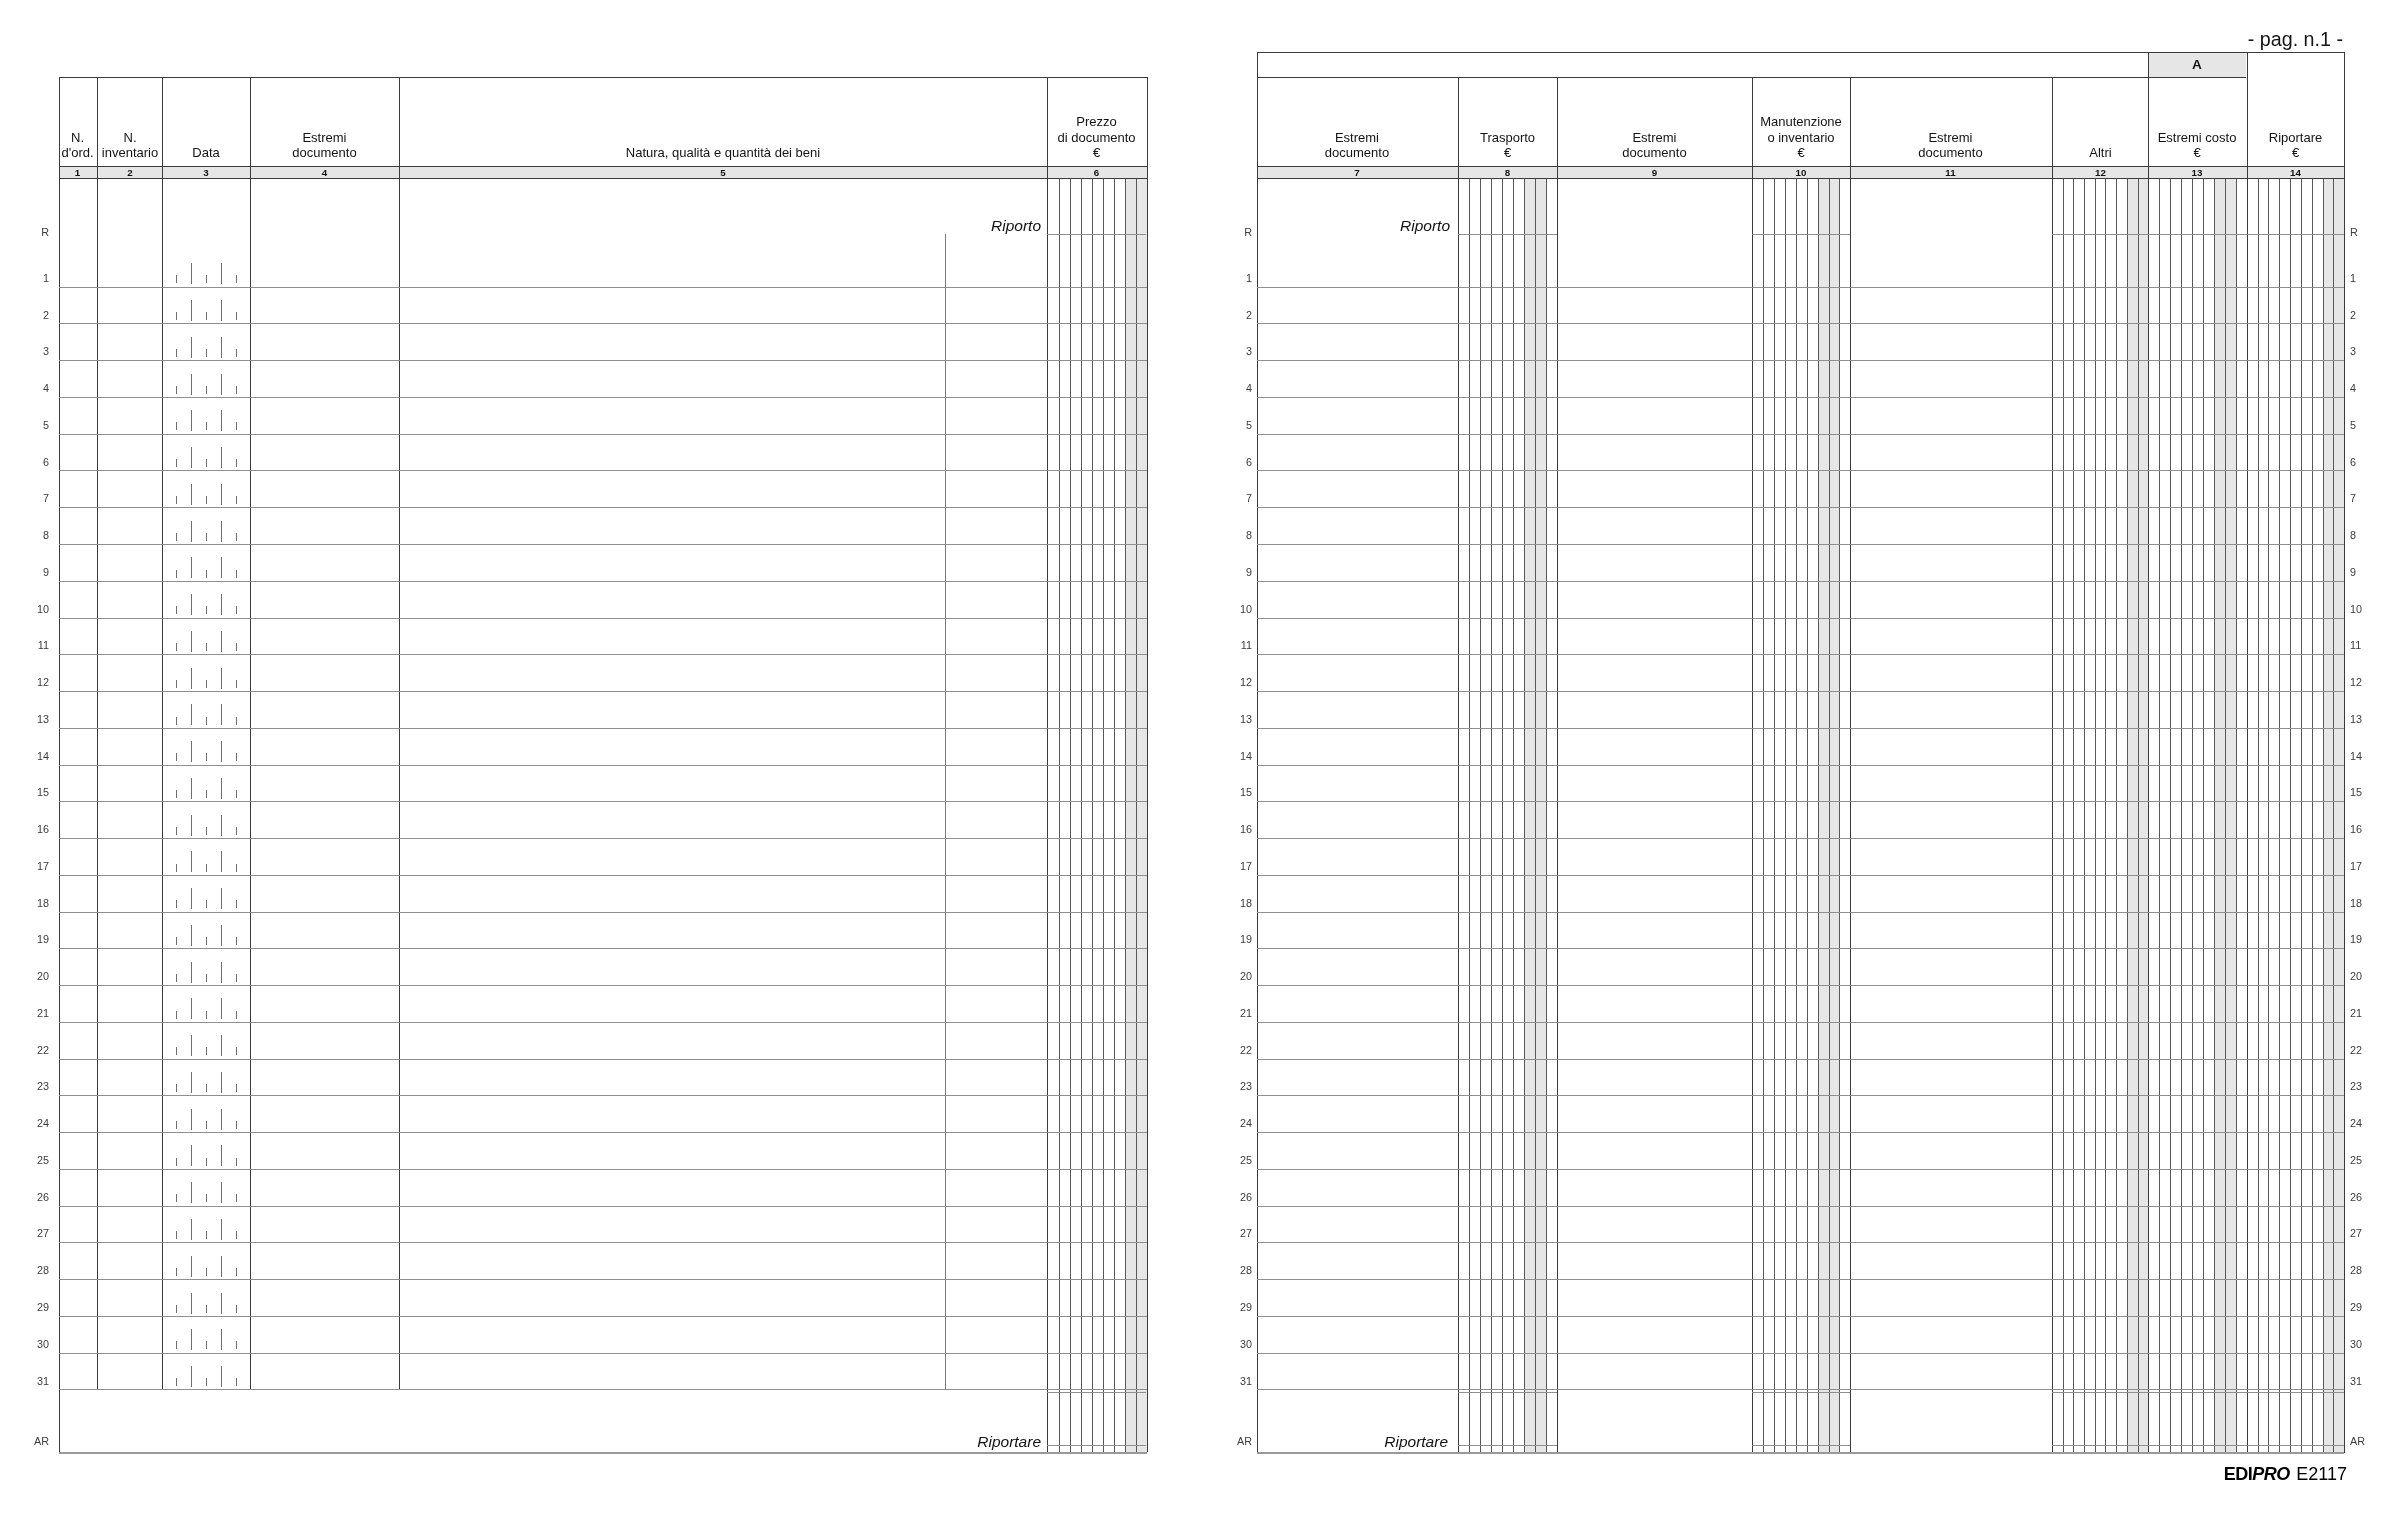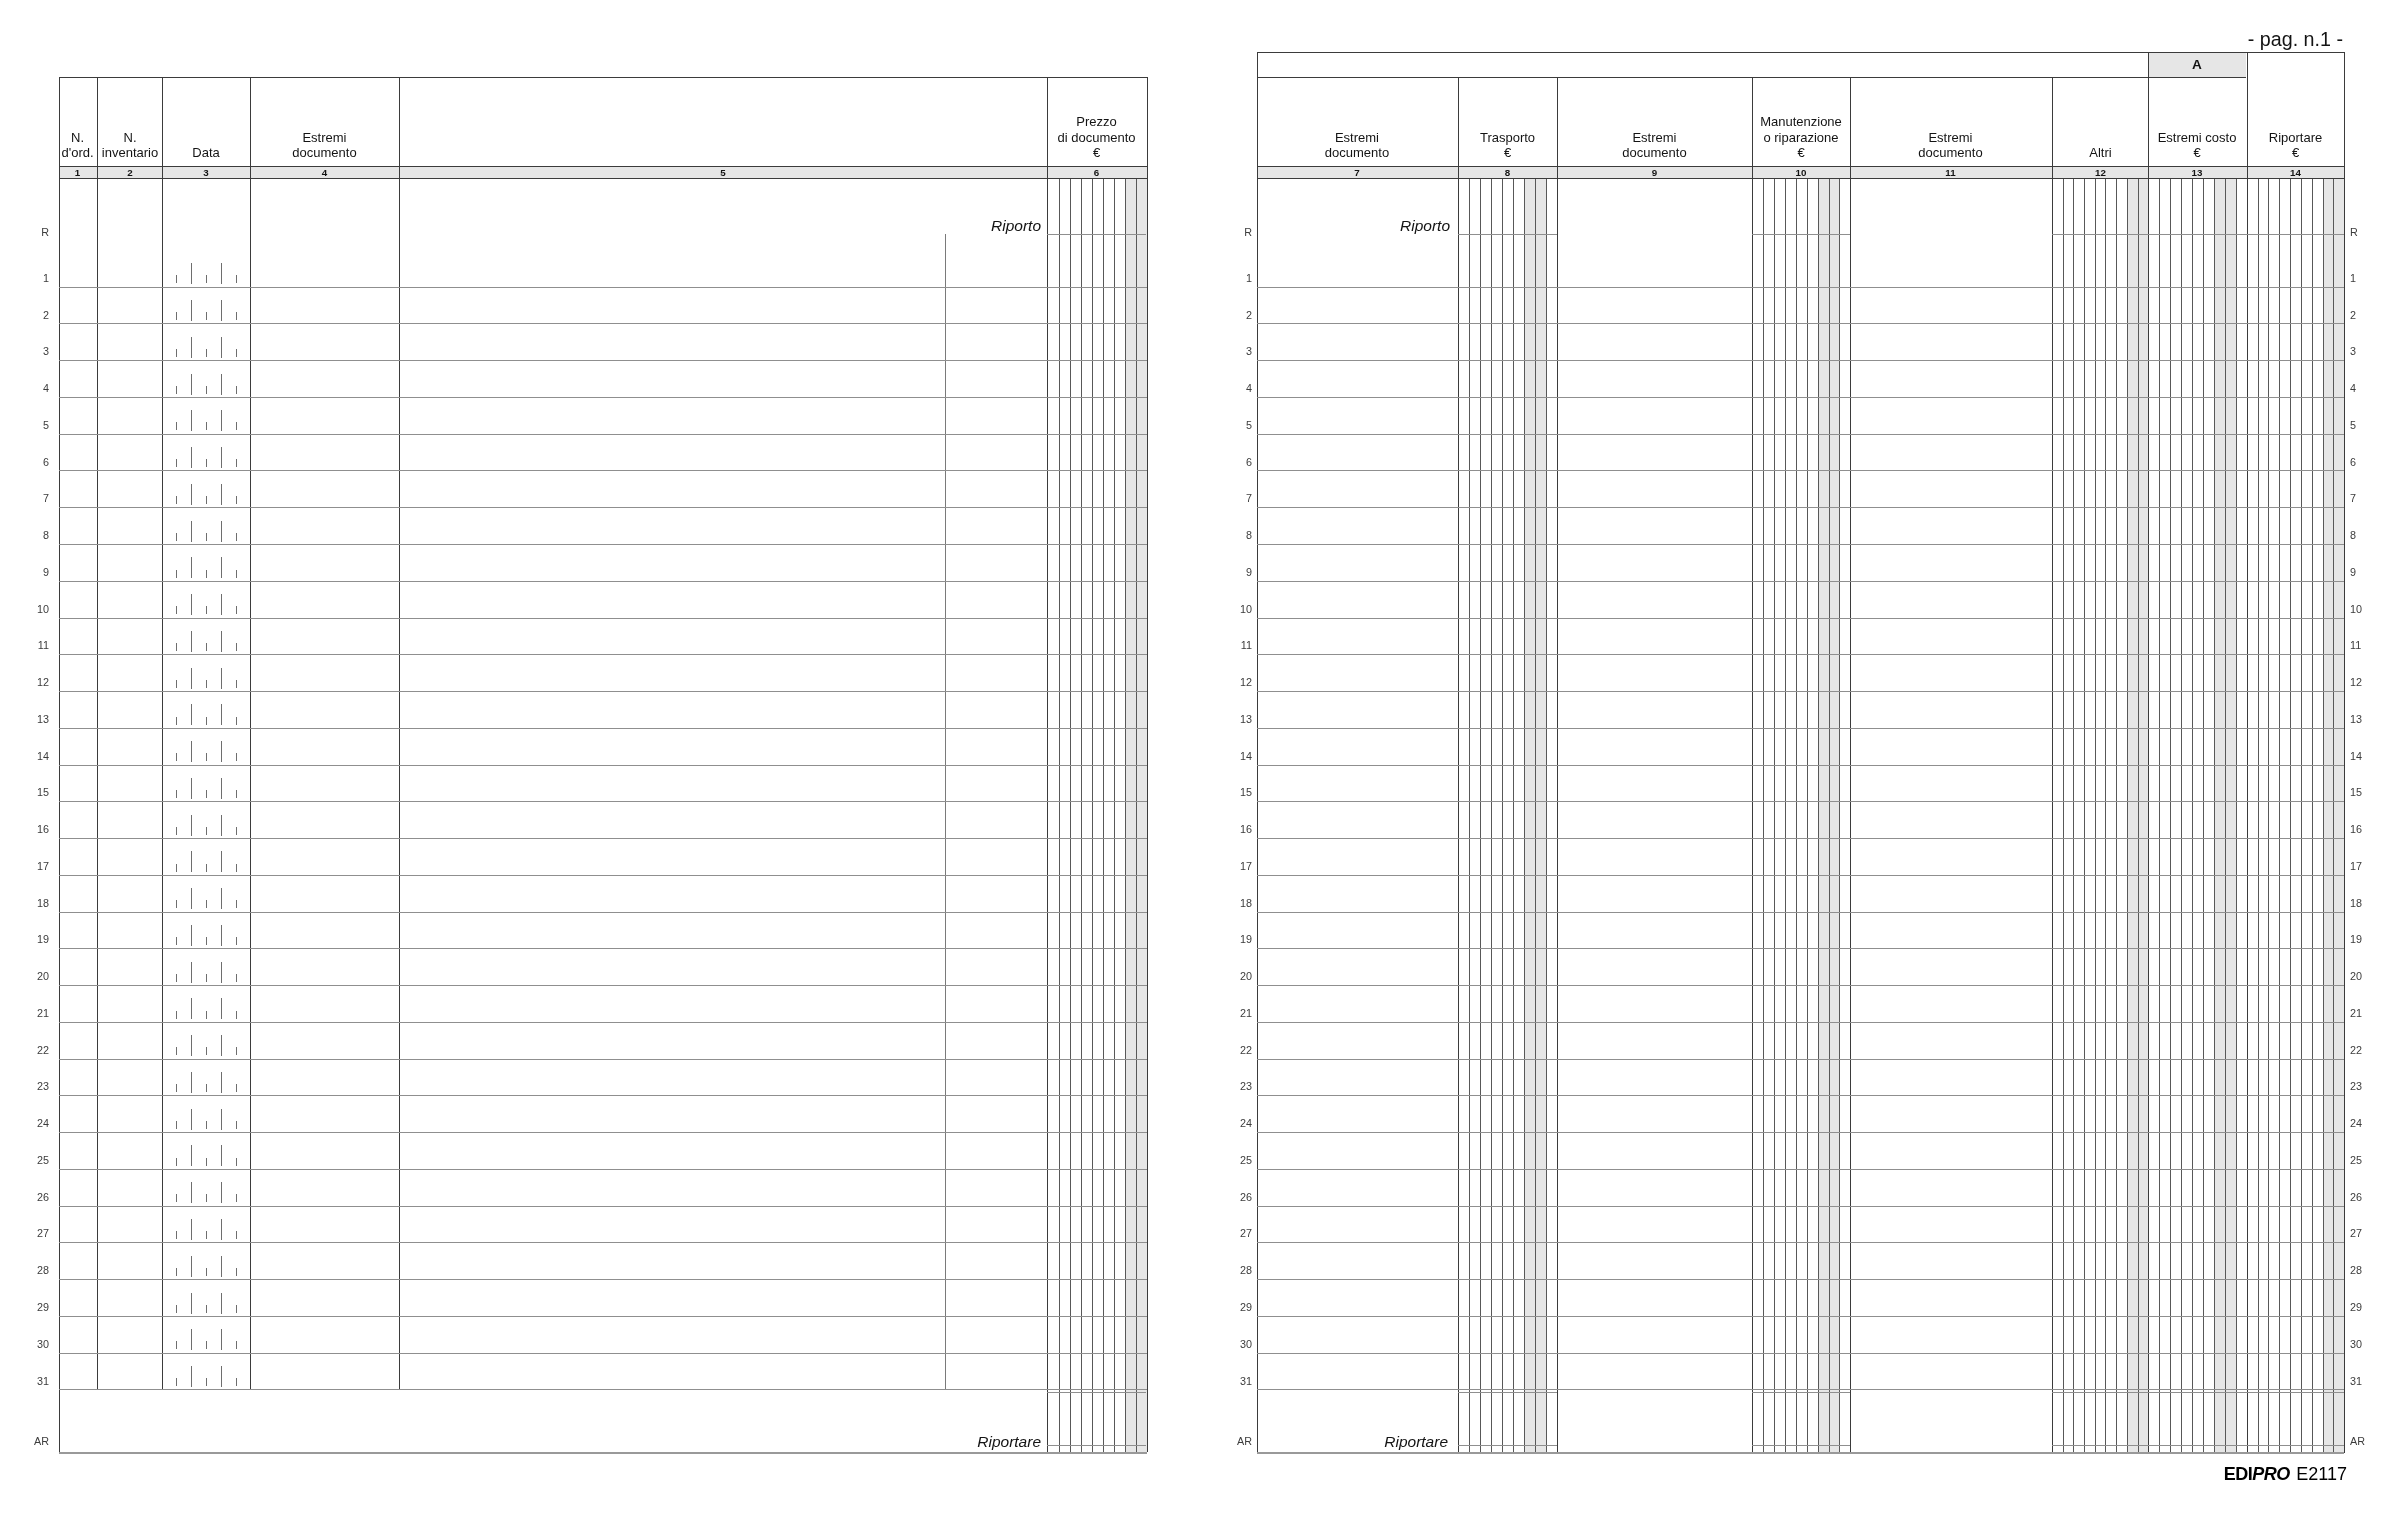--- a/index.html
+++ b/index.html
@@ -41,20 +41,21 @@
 d'ord.</div>
     <div class="abs bandnum" style="left: 59px; top: 167px; width: 37px; height: 11.2px;">1</div>
     <div class="abs hdr" style="left: 97px; top: 77px; width: 66px; height: 89px;">N.
 inventario</div>
     <div class="abs bandnum" style="left: 97px; top: 167px; width: 66px; height: 11.2px;">2</div>
     <div class="abs hdr" style="left: 162px; top: 77px; width: 88px; height: 89px;">Data</div>
     <div class="abs bandnum" style="left: 162px; top: 167px; width: 88px; height: 11.2px;">3</div>
     <div class="abs hdr" style="left: 250px; top: 77px; width: 149px; height: 89px;">Estremi
 documento</div>
     <div class="abs bandnum" style="left: 250px; top: 167px; width: 149px; height: 11.2px;">4</div>
+    <div class="abs hdr" style="left: 399px; top: 77px; width: 648px; height: 89px;">Natura, qualità e quantità dei beni</div>
     <div class="abs bandnum" style="left: 399px; top: 167px; width: 648px; height: 11.2px;">5</div>
     <div class="abs hdr" style="left: 1047px; top: 77px; width: 99px; height: 89px;">Prezzo
 di documento
 €</div>
     <div class="abs bandnum" style="left: 1047px; top: 167px; width: 99px; height: 11.2px;">6</div>
     <div class="abs" style="left: 59px; top: 77px; width: 0.9px; height: 1375px; background: rgb(59, 59, 59);"></div>
     <div class="abs" style="left: 1147px; top: 77px; width: 0.9px; height: 1375px; background: rgb(59, 59, 59);"></div>
     <div class="abs" style="left: 97px; top: 77px; width: 0.9px; height: 1313px; background: rgb(59, 59, 59);"></div>
     <div class="abs" style="left: 162px; top: 77px; width: 0.9px; height: 1313px; background: rgb(59, 59, 59);"></div>
     <div class="abs" style="left: 250px; top: 77px; width: 0.9px; height: 1313px; background: rgb(59, 59, 59);"></div>
@@ -344,21 +345,21 @@
     <div class="abs hdr" style="left: 1257px; top: 77px; width: 200px; height: 89px;">Estremi
 documento</div>
     <div class="abs bandnum" style="left: 1257px; top: 167px; width: 200px; height: 11.2px;">7</div>
     <div class="abs hdr" style="left: 1458px; top: 77px; width: 99px; height: 89px;">Trasporto
 €</div>
     <div class="abs bandnum" style="left: 1458px; top: 167px; width: 99px; height: 11.2px;">8</div>
     <div class="abs hdr" style="left: 1557px; top: 77px; width: 195px; height: 89px;">Estremi
 documento</div>
     <div class="abs bandnum" style="left: 1557px; top: 167px; width: 195px; height: 11.2px;">9</div>
     <div class="abs hdr" style="left: 1752px; top: 77px; width: 98px; height: 89px;">Manutenzione
-o riparazione
+o inventario
 €</div>
     <div class="abs bandnum" style="left: 1752px; top: 167px; width: 98px; height: 11.2px;">10</div>
     <div class="abs hdr" style="left: 1850px; top: 77px; width: 201px; height: 89px;">Estremi
 documento</div>
     <div class="abs bandnum" style="left: 1850px; top: 167px; width: 201px; height: 11.2px;">11</div>
     <div class="abs hdr" style="left: 2052px; top: 77px; width: 97px; height: 89px;">Altri</div>
     <div class="abs bandnum" style="left: 2052px; top: 167px; width: 97px; height: 11.2px;">12</div>
     <div class="abs hdr" style="left: 2148px; top: 77px; width: 98px; height: 89px;">Estremi costo
 €</div>
     <div class="abs bandnum" style="left: 2148px; top: 167px; width: 98px; height: 11.2px;">13</div>

